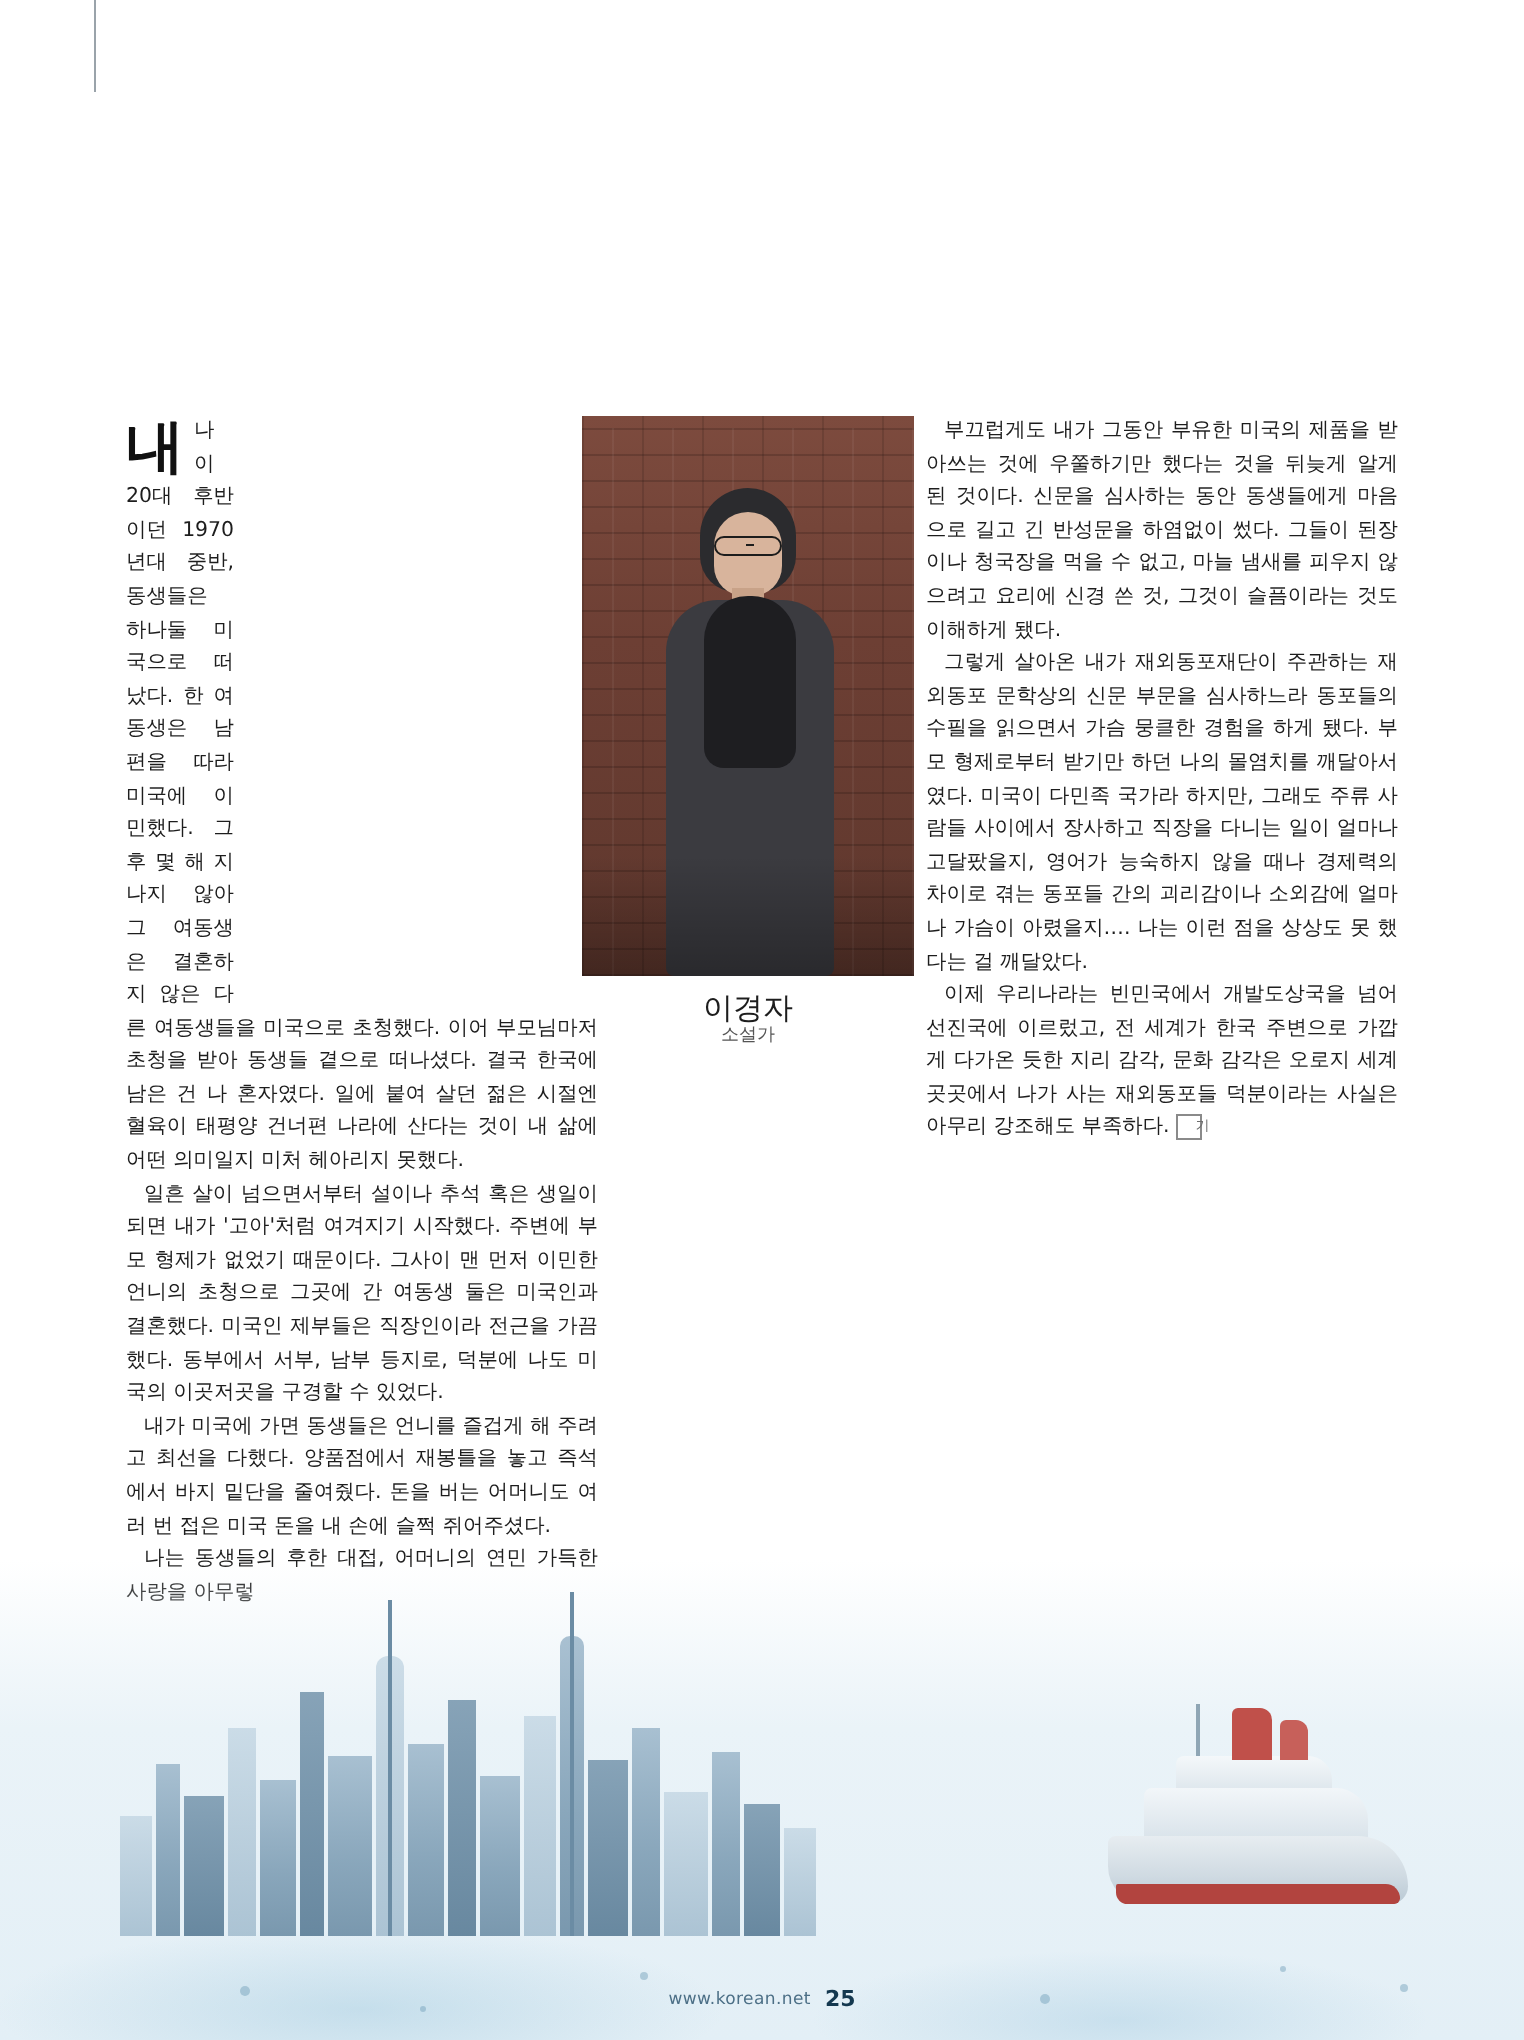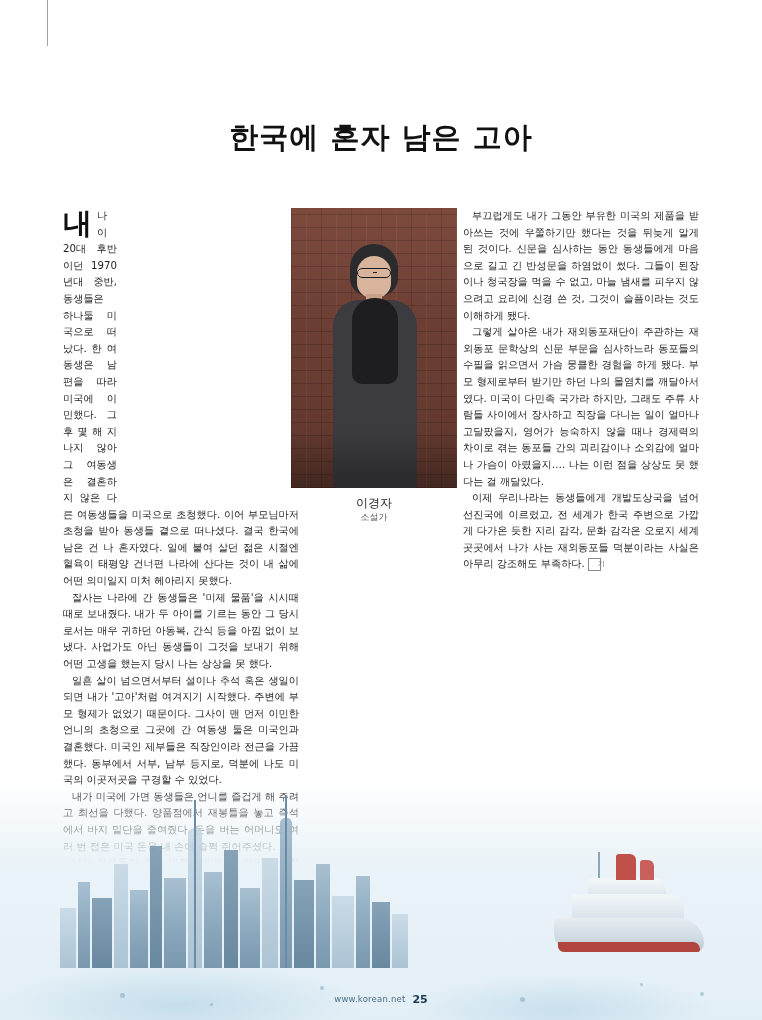--- a/index.html
+++ b/index.html
@@ -201,21 +201,21 @@
     height: 60px;
     background: linear-gradient(180deg, rgba(0,0,0,0) 0%, rgba(0,0,0,0.30) 100%);
   }
 
   .caption-name {
     position: absolute;
     left: 291px;
     top: 495px;
     width: 166px;
     text-align: center;
-    font-size: 12px;
+    font-size: 15px;
     color: #1d1d1d;
   }
   .caption-role {
     position: absolute;
     left: 291px;
     top: 511px;
     width: 166px;
     text-align: center;
     font-size: 9px;
     color: #555;
@@ -356,51 +356,49 @@
   }
 </style>
 </head>
 <body>
 
 <div class="page">
 
   <div class="left-rule"></div>
 
 
-  <div class="headline">한국에 혼자 남은 고아</div>
 
   <div class="photo">
     <div class="brick"></div>
     <div class="brick2"></div>
     <div class="person">
       <div class="p-hair"></div>
       <div class="p-face"></div>
       <div class="p-glasses"></div>
       <div class="p-neck"></div>
       <div class="p-body"></div>
       <div class="p-scarf"></div>
     </div>
     <div class="p-shadow"></div>
   </div>
   <div class="caption-name">이경자</div>
   <div class="caption-role">소설가</div>
 
   <div class="col col-left">
     <div class="wrap-spacer" style="shape-outside: inset(0); width:172px; height:296px; margin-left:10px;"></div>
     <p class="first"><span class="dropcap">내</span><span>나이 20대 후반이던 1970년대 중반, 동생들은 하나둘 미국으로 떠났다. 한 여동생은 남편을 따라 미국에 이민했다. 그 후 몇 해 지나지 않아 그 여동생은 결혼하지 않은 다른 여동생들을 미국으로 초청했다. 이어 부모님마저 초청을 받아 동생들 곁으로 떠나셨다. 결국 한국에 남은 건 나 혼자였다. 일에 붙여 살던 젊은 시절엔 혈육이 태평양 건너편 나라에 산다는 것이 내 삶에 어떤 의미일지 미처 헤아리지 못했다.</span></p>
-    <p>잘사는 나라에 간 동생들은 '미제 물품'을 시시때때로 보내줬다. 내가 두 아이를 기르는 동안 그 당시로서는 매우 귀하던 아동복, 간식 등을 아낌 없이 보냈다. 사업가도 아닌 동생들이 그것을 보내기 위해 어떤 고생을 했는지 당시 나는 상상을 못 했다.</p>
     <p>일흔 살이 넘으면서부터 설이나 추석 혹은 생일이 되면 내가 '고아'처럼 여겨지기 시작했다. 주변에 부모 형제가 없었기 때문이다. 그사이 맨 먼저 이민한 언니의 초청으로 그곳에 간 여동생 둘은 미국인과 결혼했다. 미국인 제부들은 직장인이라 전근을 가끔 했다. 동부에서 서부, 남부 등지로, 덕분에 나도 미국의 이곳저곳을 구경할 수 있었다.</p>
     <p>내가 미국에 가면 동생들은 언니를 즐겁게 해 주려고 최선을 다했다. 양품점에서 재봉틀을 놓고 즉석에서 바지 밑단을 줄여줬다. 돈을 버는 어머니도 여러 번 접은 미국 돈을 내 손에 슬쩍 쥐어주셨다.</p>
     <p>나는 동생들의 후한 대접, 어머니의 연민 가득한 사랑을 아무렇</p>
   </div>
 
   <div class="col col-right">
     <p>부끄럽게도 내가 그동안 부유한 미국의 제품을 받아쓰는 것에 우쭐하기만 했다는 것을 뒤늦게 알게 된 것이다. 신문을 심사하는 동안 동생들에게 마음으로 길고 긴 반성문을 하염없이 썼다. 그들이 된장이나 청국장을 먹을 수 없고, 마늘 냄새를 피우지 않으려고 요리에 신경 쓴 것, 그것이 슬픔이라는 것도 이해하게 됐다.</p>
     <p>그렇게 살아온 내가 재외동포재단이 주관하는 재외동포 문학상의 신문 부문을 심사하느라 동포들의 수필을 읽으면서 가슴 뭉클한 경험을 하게 됐다. 부모 형제로부터 받기만 하던 나의 몰염치를 깨달아서였다. 미국이 다민족 국가라 하지만, 그래도 주류 사람들 사이에서 장사하고 직장을 다니는 일이 얼마나 고달팠을지, 영어가 능숙하지 않을 때나 경제력의 차이로 겪는 동포들 간의 괴리감이나 소외감에 얼마나 가슴이 아렸을지…. 나는 이런 점을 상상도 못 했다는 걸 깨달았다.</p>
-    <p><span>이제 우리나라는 동생들에게 개발도상국을 넘어 선진국에 이르렀고, 전 세계가 한국 주변으로 가깝게 다가온 듯한 지리 감각, 문화 감각은 오로지 세계 곳곳에서 나가 사는 재외동포들 덕분이라는 사실은 아무리 강조해도 부족하다.</span><span class="endmark">기</span></p>
+    <p><span>이제 우리나라는 빈민국에서 개발도상국을 넘어 선진국에 이르렀고, 전 세계가 한국 주변으로 가깝게 다가온 듯한 지리 감각, 문화 감각은 오로지 세계 곳곳에서 나가 사는 재외동포들 덕분이라는 사실은 아무리 강조해도 부족하다.</span><span class="endmark">기</span></p>
   </div>
 
   <div class="illo">
     <div class="illo-splash"></div>
 
     <div class="sky-city">
       <div class="bld light" style="left:0px;width:16px;height:60px;"></div>
       <div class="bld" style="left:18px;width:12px;height:86px;"></div>
       <div class="bld dark" style="left:32px;width:20px;height:70px;"></div>
       <div class="bld light" style="left:54px;width:14px;height:104px;"></div>

